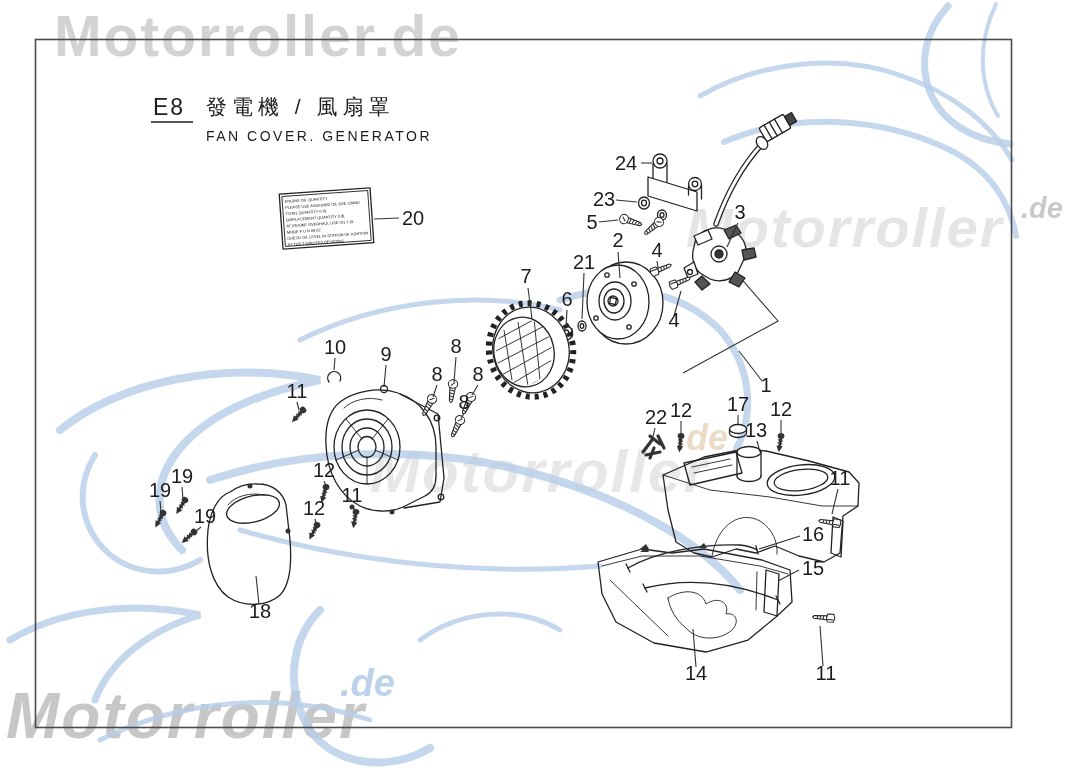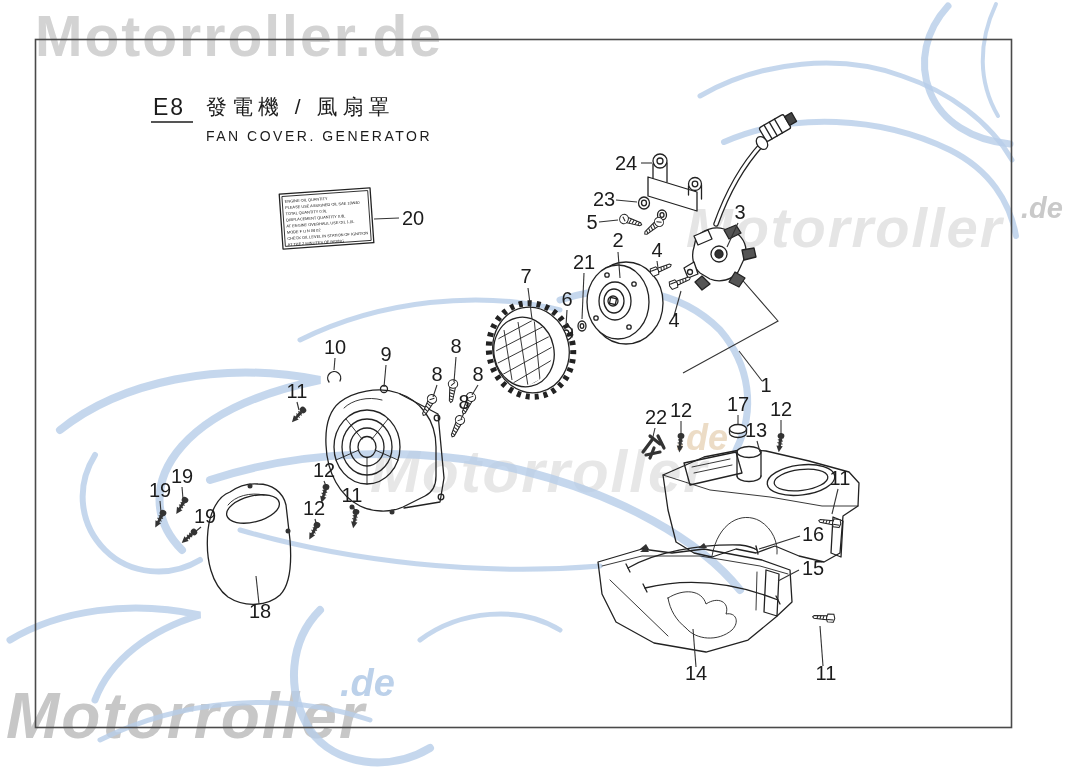--- a/index.html
+++ b/index.html
@@ -1,21 +1,21 @@
 <!DOCTYPE html>
 <html><head>
 <meta charset="utf-8">
 <style>
   html,body{margin:0;padding:0}
   body{
     width:1085px;height:768px;position:relative;overflow:hidden;background:#fff;
     font-family:"Liberation Sans",sans-serif;
   }
   .wm{position:absolute;font-weight:bold;white-space:nowrap;user-select:none;z-index:1;line-height:1}
-  .wm-topleft{left:35px;top:8px;font-size:57px;color:#d3d3d3;letter-spacing:2px}
+  .wm-topleft{left:54px;top:8px;font-size:57px;color:#d3d3d3;letter-spacing:2px}
   .wm-midright{left:686px;top:200px;font-size:56px;color:#e5e5e5;font-style:italic;letter-spacing:2px}
   .wm-de-gray{left:1021px;top:194px;font-size:29px;color:#c9c9c9;font-style:italic}
   .wm-center{left:370px;top:442px;font-size:60px;color:#e7e7e7;font-style:italic;letter-spacing:2px}
   .wm-de-tan{left:676px;top:420px;font-size:36px;color:#ecdcc6;font-style:italic}
   .wm-bottom{left:6px;top:684px;font-size:64px;color:#c7c7c7;font-style:italic;letter-spacing:2px}
   .wm-de-blue{left:340px;top:664px;font-size:38px;color:#bcd1ea;font-style:italic}
   svg#diagram{position:absolute;left:0;top:0;z-index:2}
   .art{stroke:#222;stroke-width:1.3;fill:none;stroke-linejoin:round;stroke-linecap:round}
   .artw{stroke:#222;stroke-width:1.3;fill:#fff;stroke-linejoin:round}
   .thin{stroke:#222;stroke-width:0.9;fill:none}

